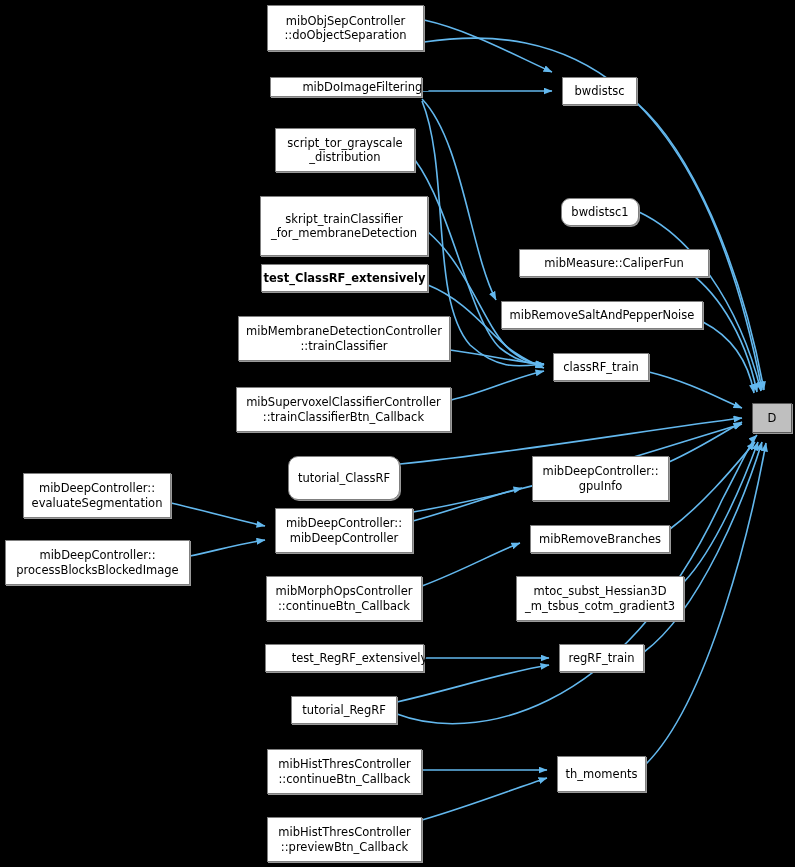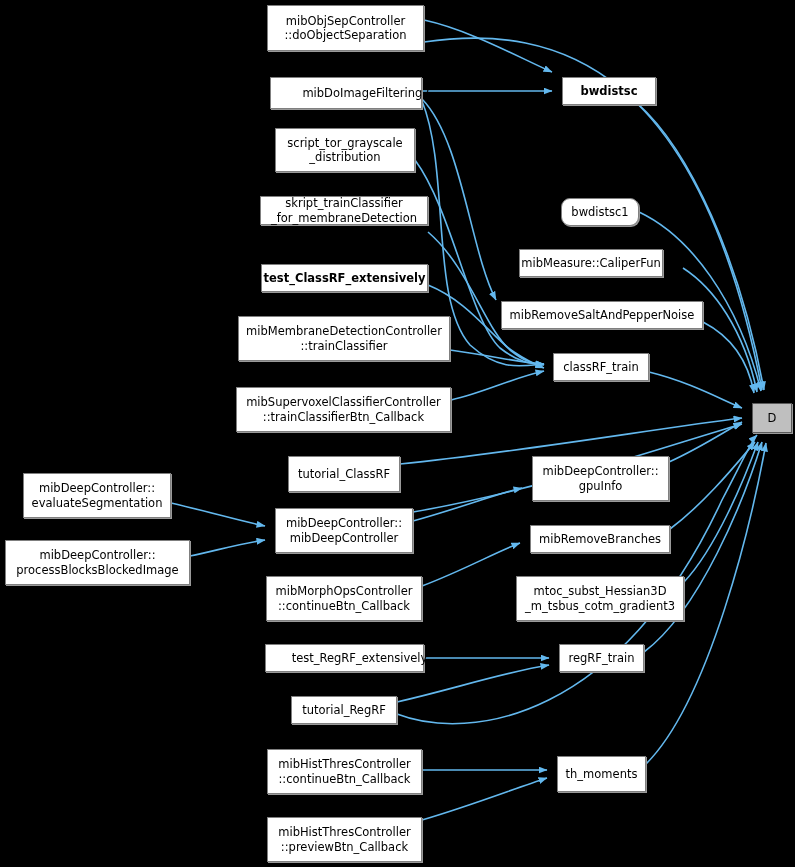--- a/index.html
+++ b/index.html
@@ -123,48 +123,48 @@
       <path d="M644,652 C700,610 744,500 762,442" fill="none" stroke="#63b8ee" stroke-width="1.6" marker-end="url(#arrowhead)"></path>
 
       <path d="M646,764 C710,700 752,520 766,443" fill="none" stroke="#63b8ee" stroke-width="1.6" marker-end="url(#arrowhead)"></path>
 
     </g>
   </svg>
 
   <div id="nodes-layer">
       <div class="node-box" style="left: 267px; top: 5px; width: 157px; height: 46px;"><span class="node-label">mibObjSepController
 ::doObjectSeparation</span></div>
-      <div class="node-box" style="left: 270px; top: 77px; width: 152px; height: 32px; padding-left: 43px;"><span class="node-label">mibDoImageFiltering2</span></div>
+      <div class="node-box" style="left: 270px; top: 77px; width: 152px; height: 20px; padding-left: 43px;"><span class="node-label">mibDoImageFiltering2</span></div>
       <div class="node-box" style="left: 275px; top: 128px; width: 140px; height: 44px;"><span class="node-label">script_tor_grayscale
 _distribution</span></div>
-      <div class="node-box" style="left: 260px; top: 196px; width: 168px; height: 29px;"><span class="node-label">skript_trainClassifier
+      <div class="node-box" style="left: 260px; top: 196px; width: 168px; height: 60px;"><span class="node-label">skript_trainClassifier
 _for_membraneDetection</span></div>
       <div class="node-box" style="left: 261px; top: 264px; width: 167px; height: 28px; font-weight: bold;"><span class="node-label">test_ClassRF_extensively</span></div>
       <div class="node-box" style="left: 238px; top: 316px; width: 212px; height: 45px;"><span class="node-label">mibMembraneDetectionController
 ::trainClassifier</span></div>
       <div class="node-box" style="left: 236px; top: 387px; width: 215px; height: 45px;"><span class="node-label">mibSupervoxelClassifierController
 ::trainClassifierBtn_Callback</span></div>
-      <div class="node-box" style="left: 288px; top: 456px; width: 112px; height: 36px;"><span class="node-label">tutorial_ClassRF</span></div>
+      <div class="node-box" style="left: 288px; top: 456px; width: 112px; height: 44px; border-radius: 10px;"><span class="node-label">tutorial_ClassRF</span></div>
       <div class="node-box" style="left: 23px; top: 473px; width: 148px; height: 45px;"><span class="node-label">mibDeepController::
 evaluateSegmentation</span></div>
       <div class="node-box" style="left: 275px; top: 508px; width: 138px; height: 45px;"><span class="node-label">mibDeepController::
 mibDeepController</span></div>
       <div class="node-box" style="left: 5px; top: 540px; width: 185px; height: 45px;"><span class="node-label">mibDeepController::
 processBlocksBlockedImage</span></div>
       <div class="node-box" style="left: 266px; top: 576px; width: 156px; height: 45px;"><span class="node-label">mibMorphOpsController
 ::continueBtn_Callback</span></div>
       <div class="node-box" style="left: 265px; top: 644px; width: 159px; height: 28px; padding-left: 33px;"><span class="node-label">test_RegRF_extensively</span></div>
       <div class="node-box" style="left: 291px; top: 696px; width: 106px; height: 28px;"><span class="node-label">tutorial_RegRF</span></div>
       <div class="node-box" style="left: 267px; top: 749px; width: 155px; height: 45px;"><span class="node-label">mibHistThresController
 ::continueBtn_Callback</span></div>
       <div class="node-box" style="left: 267px; top: 817px; width: 155px; height: 45px;"><span class="node-label">mibHistThresController
 ::previewBtn_Callback</span></div>
-      <div class="node-box" style="left: 562px; top: 77px; width: 94px; height: 28px; font-weight: bold;"><span class="node-label">bwdistsc</span></div>
+      <div class="node-box" style="left: 562px; top: 77px; width: 75px; height: 28px;"><span class="node-label">bwdistsc</span></div>
       <div class="node-box" style="left: 561px; top: 198px; width: 78px; height: 28px; border-radius: 9px;"><span class="node-label">bwdistsc1</span></div>
-      <div class="node-box" style="left: 519px; top: 249px; width: 144px; height: 28px;"><span class="node-label">mibMeasure::CaliperFun</span></div>
+      <div class="node-box" style="left: 519px; top: 249px; width: 190px; height: 28px;"><span class="node-label">mibMeasure::CaliperFun</span></div>
       <div class="node-box" style="left: 501px; top: 301px; width: 202px; height: 28px;"><span class="node-label">mibRemoveSaltAndPepperNoise</span></div>
       <div class="node-box" style="left: 553px; top: 353px; width: 96px; height: 28px;"><span class="node-label">classRF_train</span></div>
       <div class="node-box" style="left: 532px; top: 456px; width: 137px; height: 45px;"><span class="node-label">mibDeepController::
 gpuInfo</span></div>
       <div class="node-box" style="left: 530px; top: 525px; width: 140px; height: 28px;"><span class="node-label">mibRemoveBranches</span></div>
       <div class="node-box" style="left: 516px; top: 576px; width: 168px; height: 45px;"><span class="node-label">mtoc_subst_Hessian3D
 _m_tsbus_cotm_gradient3</span></div>
       <div class="node-box" style="left: 559px; top: 644px; width: 85px; height: 28px;"><span class="node-label">regRF_train</span></div>
       <div class="node-box" style="left: 557px; top: 756px; width: 89px; height: 36px; text-align: center;"><span class="node-label">th_moments</span></div>
       <div class="node-box highlight" style="left: 752px; top: 403px; width: 40px; height: 30px;"><span class="node-label">D</span></div>

